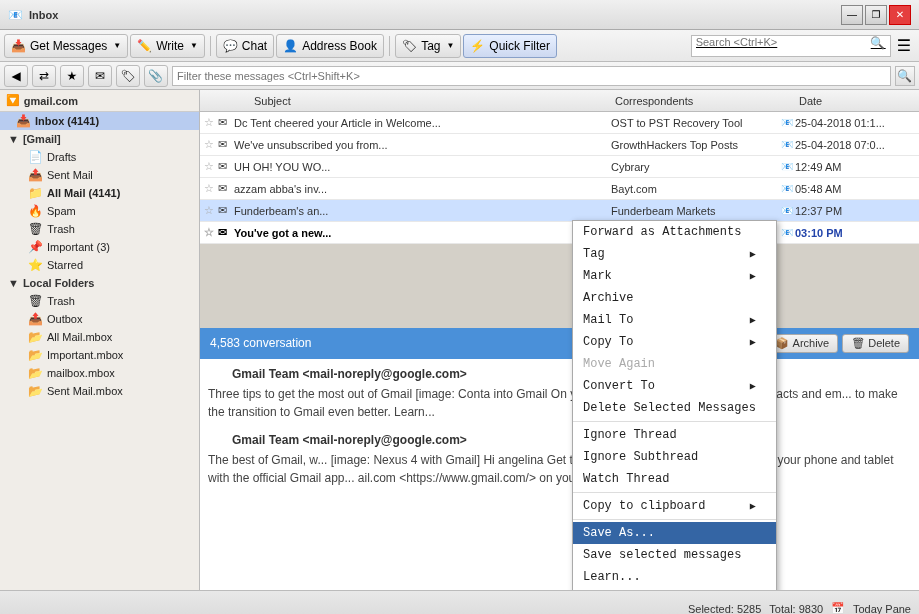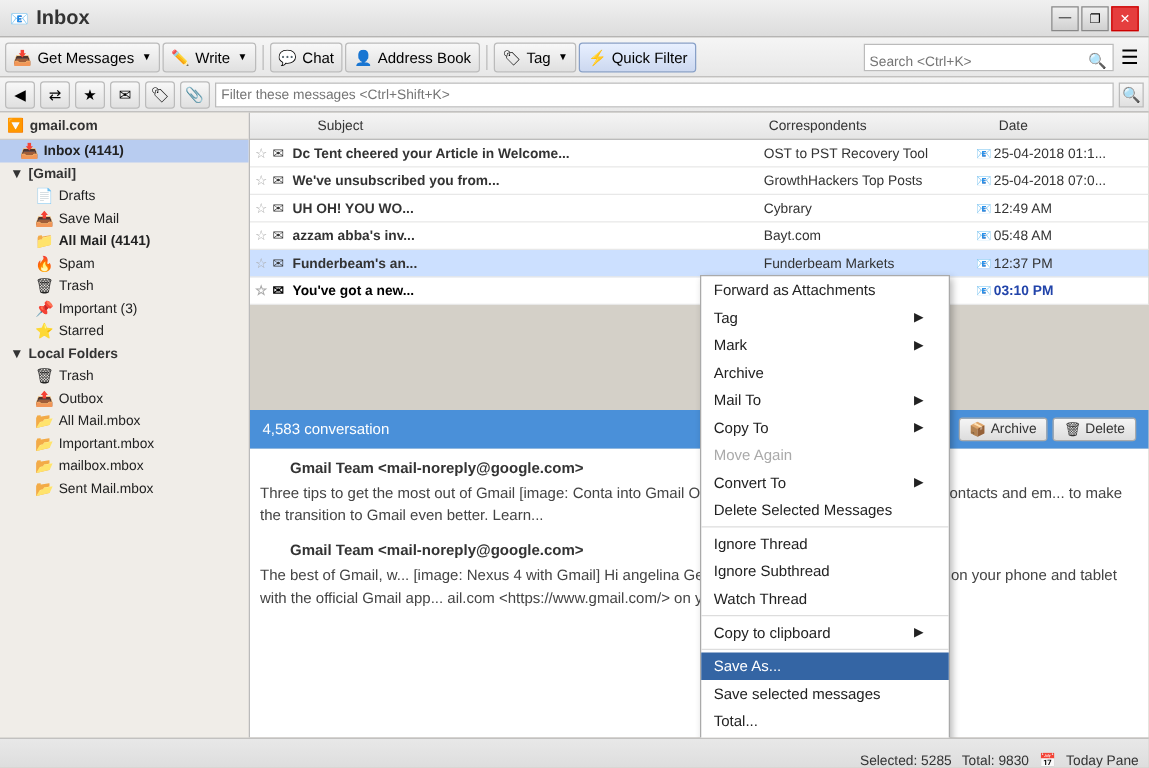--- a/index.html
+++ b/index.html
@@ -9,21 +9,21 @@
     .title-bar {
       background: linear-gradient(to bottom, #f0f0f0, #dcdcdc);
       height: 30px;
       display: flex;
       align-items: center;
       padding: 0 8px;
       border-bottom: 1px solid #aaa;
       justify-content: space-between;
     }
     .title-bar-left { display: flex; align-items: center; gap: 6px; }
-    .title-bar-title { font-size: 16px; font-weight: bold; color: #333; }
+    .title-bar-title { font-size: 11px; font-weight: bold; color: #333; }
     .title-bar-controls { display: flex; gap: 2px; }
     .title-bar-controls button {
       width: 22px; height: 20px; border: 1px solid #888; background: linear-gradient(to bottom, #f0f0f0, #d0d0d0);
       cursor: pointer; font-size: 10px; display: flex; align-items: center; justify-content: center;
     }
     .title-bar-controls button.close { background: #e53e3e; color: white; border-color: #c00; }
 
     
     .toolbar {
       background: linear-gradient(to bottom, #f5f5f5, #e8e8e8);
@@ -41,28 +41,29 @@
       border: 1px solid #bbb;
       border-radius: 3px;
       cursor: pointer;
       font-size: 12px;
       height: 24px;
       white-space: nowrap;
     }
     .toolbar-btn .dropdown-arrow { font-size: 8px; margin-left: 2px; }
     .toolbar-separator { width: 1px; height: 20px; background: #bbb; margin: 0 3px; }
     .search-box {
-      display: flex; align-items: flex-end;
+      display: flex; align-items: flex-start;
       border: 1px solid #bbb;
       background: white;
       height: 22px;
       padding: 0 4px;
       flex: 1;
       max-width: 200px;
       margin-left: auto;
+      text-decoration: underline;
     }
     .search-box input { border: none; outline: none; font-size: 11px; width: 100%; color: #888; }
     .hamburger { font-size: 16px; cursor: pointer; padding: 0 4px; }
 
     
     .msg-toolbar {
       background: linear-gradient(to bottom, #f5f5f5, #e8e8e8);
       height: 28px;
       display: flex;
       align-items: center;
@@ -167,21 +168,21 @@
       border-bottom: 1px solid #e8e8e8;
       padding: 0 4px;
       cursor: pointer;
       background: white;
     }
     .email-row.selected { background: #cce0ff; }
     .email-row.read { color: #333; }
     .email-row.unread { font-weight: bold; color: #000; }
     .email-row .star { width: 14px; color: #aaa; font-size: 11px; flex-shrink: 0; }
     .email-row .thread-icon { width: 16px; font-size: 11px; flex-shrink: 0; }
-    .email-row .subject { flex: 1; font-size: 11px; overflow: hidden; white-space: nowrap; text-overflow: ellipsis; font-weight: bold; }
+    .email-row .subject { flex: 1; font-size: 11px; overflow: hidden; white-space: nowrap; text-overflow: ellipsis; }
     .email-row .correspondent { width: 170px; font-size: 11px; overflow: hidden; white-space: nowrap; text-overflow: ellipsis; }
     .email-row .date { width: 120px; font-size: 11px; white-space: nowrap; }
     .email-row .att-icon { width: 14px; font-size: 10px; color: #666; flex-shrink: 0; }
 
     
     .conv-banner {
       background: #4a90d9;
       color: white;
       padding: 6px 10px;
       font-size: 12px;
@@ -225,21 +226,22 @@
 
     
     .context-menu {
       position: absolute;
       background: white;
       border: 1px solid #aaa;
       box-shadow: 2px 2px 6px rgba(0,0,0,0.3);
       z-index: 100;
       min-width: 200px;
       top: 130px;
-      left: 360px;
+      left: 372px;
+      font-family: Liberation Mono, monospace;
     }
     .ctx-item {
       padding: 4px 20px 4px 10px;
       font-size: 12px;
       color: #222;
       cursor: pointer;
       display: flex; align-items: center; justify-content: space-between;
       white-space: nowrap;
     }
     .ctx-item.highlighted { background: #3465a4; color: white; }
@@ -324,21 +326,21 @@
     <div class="sidebar-group-header">
       <span>▼</span>
       <span>[Gmail]</span>
     </div>
     <div class="sidebar-item" style="padding-left:28px;">
       <span class="icon">📄</span>
       <span>Drafts</span>
     </div>
     <div class="sidebar-item" style="padding-left:28px;">
       <span class="icon">📤</span>
-      <span>Save Mail</span>
+      <span>Sent Mail</span>
     </div>
     <div class="sidebar-item" style="padding-left:28px; font-weight:bold;">
       <span class="icon">📁</span>
       <span>All Mail (4141)</span>
     </div>
     <div class="sidebar-item" style="padding-left:28px;">
       <span class="icon">🔥</span>
       <span>Spam</span>
     </div>
     <div class="sidebar-item" style="padding-left:28px;">
@@ -527,21 +529,21 @@
         <span class="ctx-arrow">▶</span>
       </div>
       <div class="ctx-separator"></div>
       <div class="ctx-item highlighted">
         <span>Save As...</span>
       </div>
       <div class="ctx-item">
         <span>Save selected messages</span>
       </div>
       <div class="ctx-item">
-        <span>Total...</span>
+        <span>Learn...</span>
       </div>
       <div class="ctx-item">
         
       </div>
     </div>
 
   </div>
 </div>
 
 <div class="status-bar">

